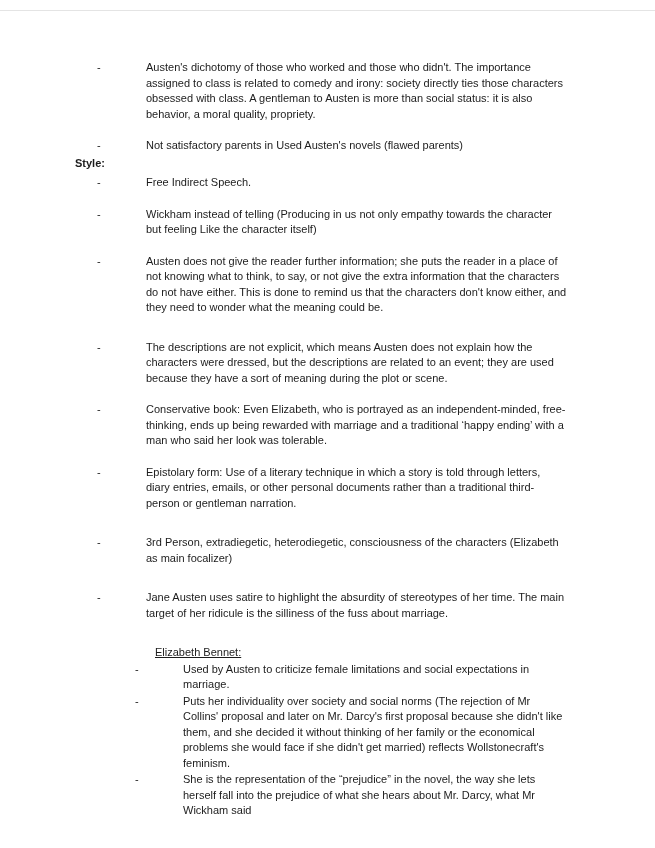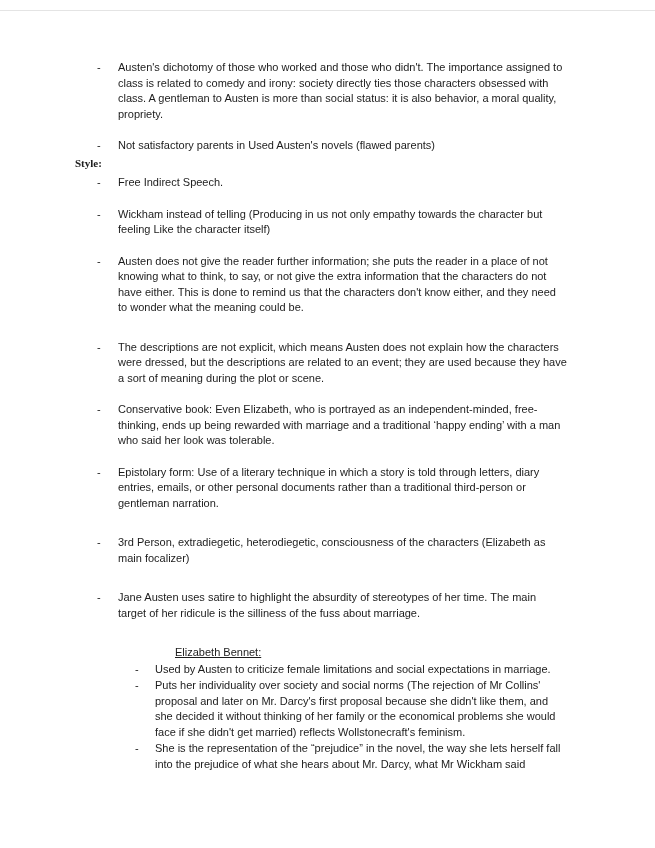--- a/index.html
+++ b/index.html
@@ -19,26 +19,26 @@
     position: absolute;
     top: 10px; left: 0;
     width: 100%; height: 1px;
     background: #e4e4e4;
   }
   .content {
     padding: 60px 88px 0 75px;
   }
   .bullet { display: flex; }
   .bullet .marker { flex: 0 0 21px; }
-  .bullet .text { flex: 1 1 auto; }
+  .bullet .text { flex: 1 1 auto; margin-left: 28px; }
   .l1 { margin-left: 22px; }
   .l2 { margin-left: 60px; }
   .l2 .marker { flex: 0 0 20px; }
-  .heading { font-weight: bold; font-family: Liberation Serif, serif; }
-  .subheading { margin-left: 63px; text-decoration: underline; padding-left: 37px; }
+  .heading { font-weight: bold; }
+  .subheading { margin-left: 43px; text-decoration: underline; padding-left: 37px; }
   .mb-lg { margin-bottom: 16px; }
   .mb-xl { margin-bottom: 24px; }
   .mb-sm { margin-bottom: 4px; }
   .mb-xs { margin-bottom: 2px; }
   .mb-0  { margin-bottom: 1px; }
 </style>
 </head>
 <body>
 
 <div class="page">

